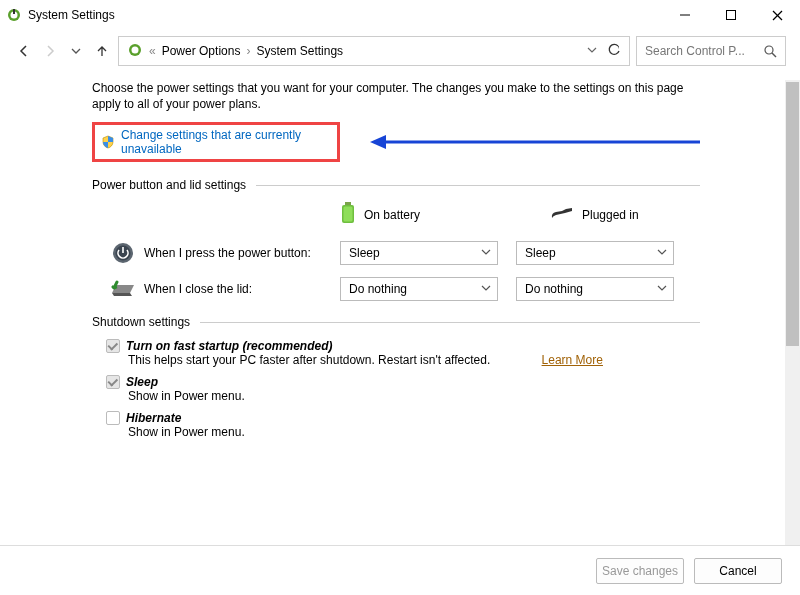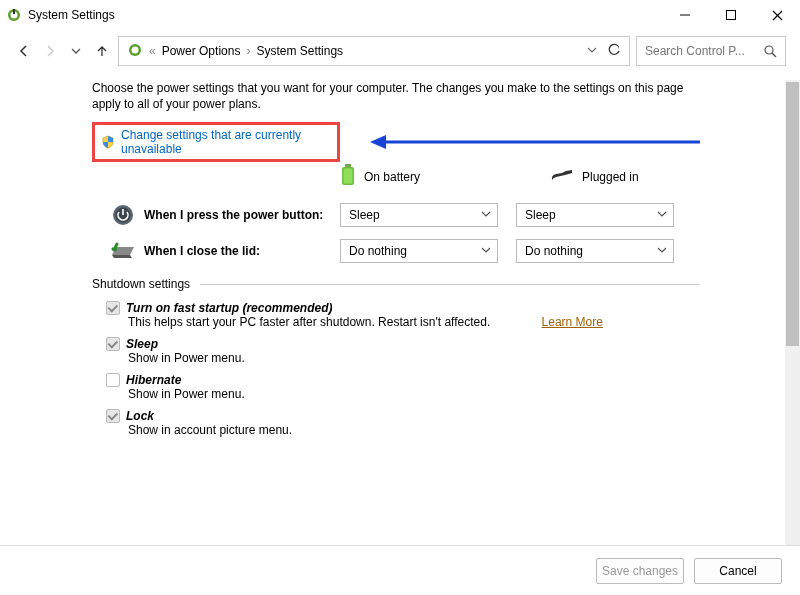--- a/index.html
+++ b/index.html
@@ -27,21 +27,21 @@
   .change-link-wrap { display: inline-flex; align-items: center; gap: 6px; border: 3px solid #ef4444; padding: 3px 6px; margin-bottom: 2px; }
   .shield { width: 14px; height: 14px; }
   .change-link { color: #0067c0; font-size: 12px; }
   .annotation-arrow { display: inline-block; vertical-align: middle; margin-left: 30px; }
   .section-hdr { display: flex; align-items: center; gap: 10px; margin: 14px 0 10px 0; font-size: 12px; }
   .section-hdr .line { flex: 1; height: 1px; background: #ccc; }
   .cols-header { display: flex; align-items: center; margin-left: 248px; gap: 60px; margin-bottom: 14px; }
   .cols-header .c { display: flex; align-items: center; gap: 8px; width: 160px; font-size: 12px; }
   .row { display: flex; align-items: center; margin: 12px 0; }
   .row .lead-icon { width: 26px; display: flex; justify-content: center; margin-right: 8px; margin-left: 18px; }
-  .row .lbl { width: 196px; font-size: 12px; font-weight: bold; }
+  .row .lbl { width: 196px; font-size: 12px; }
   .row .sel { width: 158px; height: 24px; border: 1px solid #bbb; display: flex; align-items: center; padding: 0 8px; font-size: 12px; margin-right: 18px; position: relative; background: #fff; }
   .row .sel .caret { position: absolute; right: 6px; }
   .shutdown-item { margin-left: 14px; margin-bottom: 8px; font-size: 12px; }
   .shutdown-item .top { display: flex; align-items: center; gap: 6px; font-style: italic; }
   .shutdown-item .sub { margin-left: 22px; color: #000; }
   .chk { width: 14px; height: 14px; border: 1px solid #bbb; border-radius: 2px; display: inline-flex; align-items: center; justify-content: center; background: #fff; }
   .chk.dim { background: #e6e6e6; }
   .chk.dim.checked::after { content: ""; width: 7px; height: 4px; border-left: 2px solid #888; border-bottom: 2px solid #888; transform: rotate(-45deg) translateY(-1px); }
   .learn { color: #a16207; text-decoration: underline; padding-left: 48px; }
   .footer { height: 50px; display: flex; align-items: center; justify-content: flex-end; padding: 0 18px; gap: 10px; border-top: 1px solid #ddd; }
@@ -150,20 +150,24 @@
       <a class="change-link">Change settings that are currently unavailable</a>
     </span>
     <span class="annotation-arrow">
       <svg width="330" height="18" viewBox="0 0 330 18">
           <line x1="330" y1="9" x2="12" y2="9" stroke="#1744d6" stroke-width="3"></line>
           <path d="M0 9 L16 2 L16 16 Z" fill="#1744d6"></path>
         </svg>
     </span>
   </div>
 
+  <div class="section-hdr">
+    <span>Power button and lid settings</span>
+    <span class="line"></span>
+  </div>
 
   <div class="cols-header">
     <div class="c">
       <span><svg width="16" height="22" viewBox="0 0 16 22">
             <rect x="5" y="0" width="6" height="3" fill="#7aa34a"></rect>
             <rect x="2" y="3" width="12" height="18" rx="2" fill="#6fbf3f"></rect>
             <rect x="3.5" y="4.5" width="9" height="15" rx="1.5" fill="#8fde5a"></rect>
           </svg></span>
       <span>On battery</span>
     </div>
@@ -247,25 +251,18 @@
   </div>
 
   <div class="shutdown-item">
     <div class="top">
       <span class="chk"></span>
       <b>Hibernate</b>
     </div>
     <div class="sub">Show in Power menu.</div>
   </div>
 
-  <div class="shutdown-item">
-    <div class="top">
-      <span class="chk dim checked"></span>
-      <b>Lock</b>
-    </div>
-    <div class="sub">Show in account picture menu.</div>
-  </div>
 </div>
 
 <div class="footer">
   <div class="btn disabled">Save changes</div>
   <div class="btn">Cancel</div>
 </div>
 
 </body></html>

